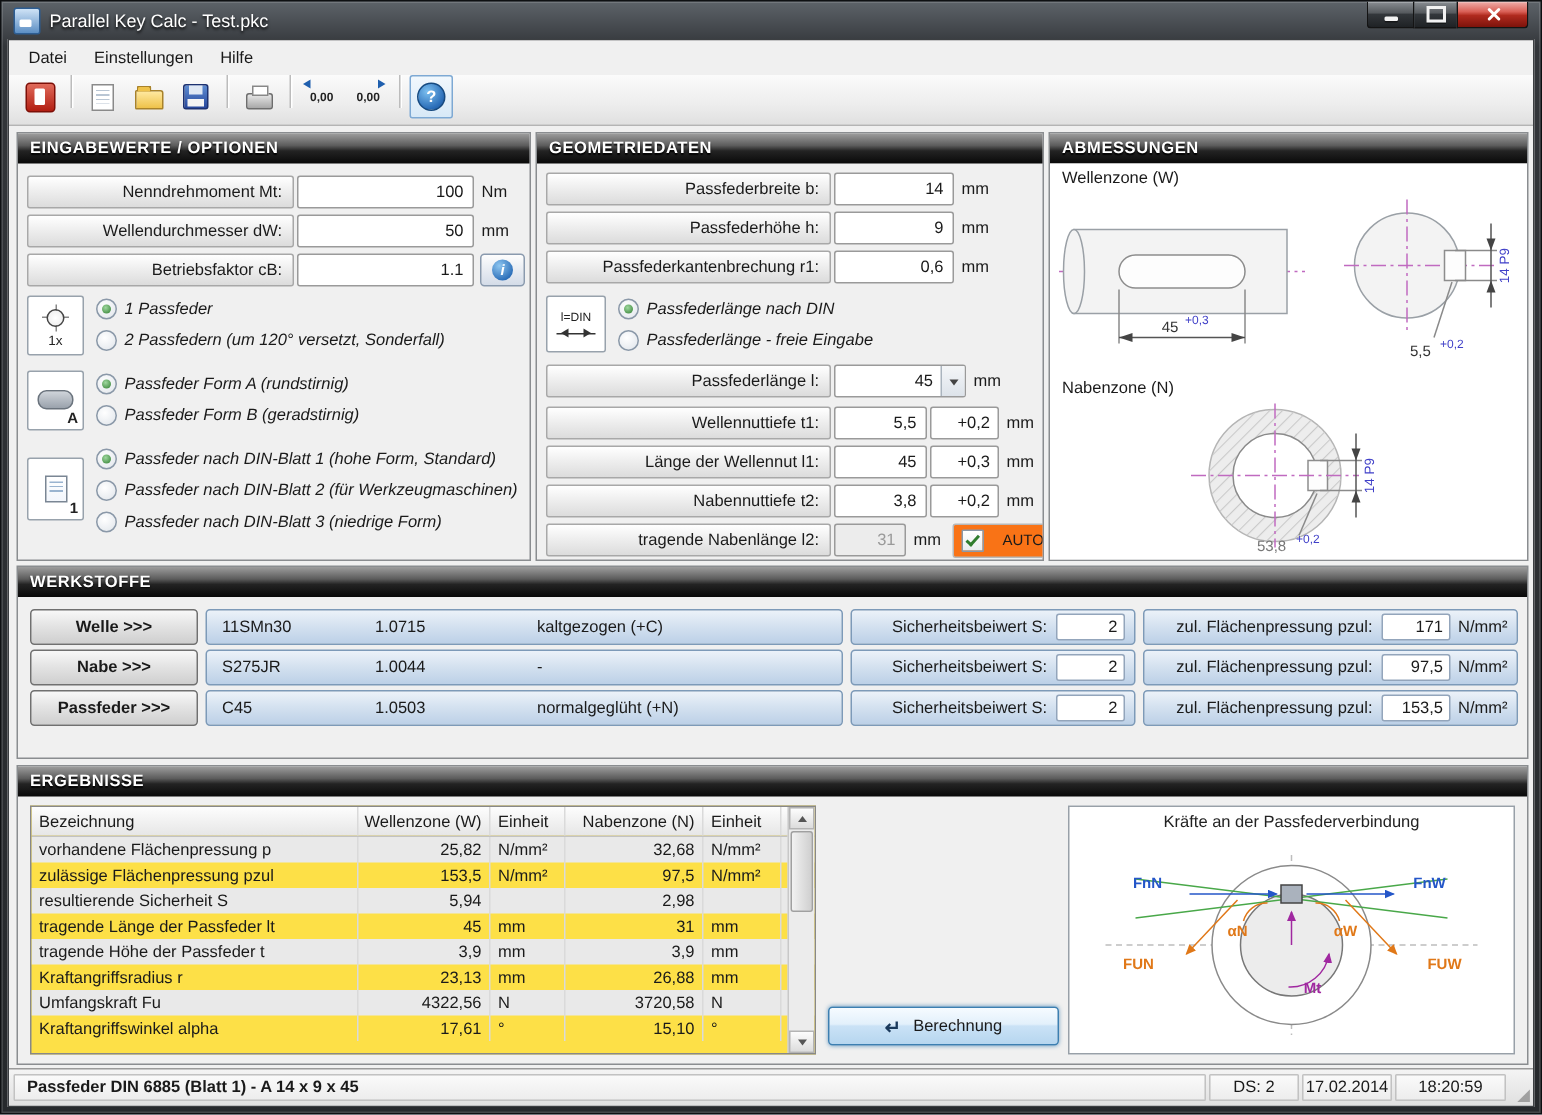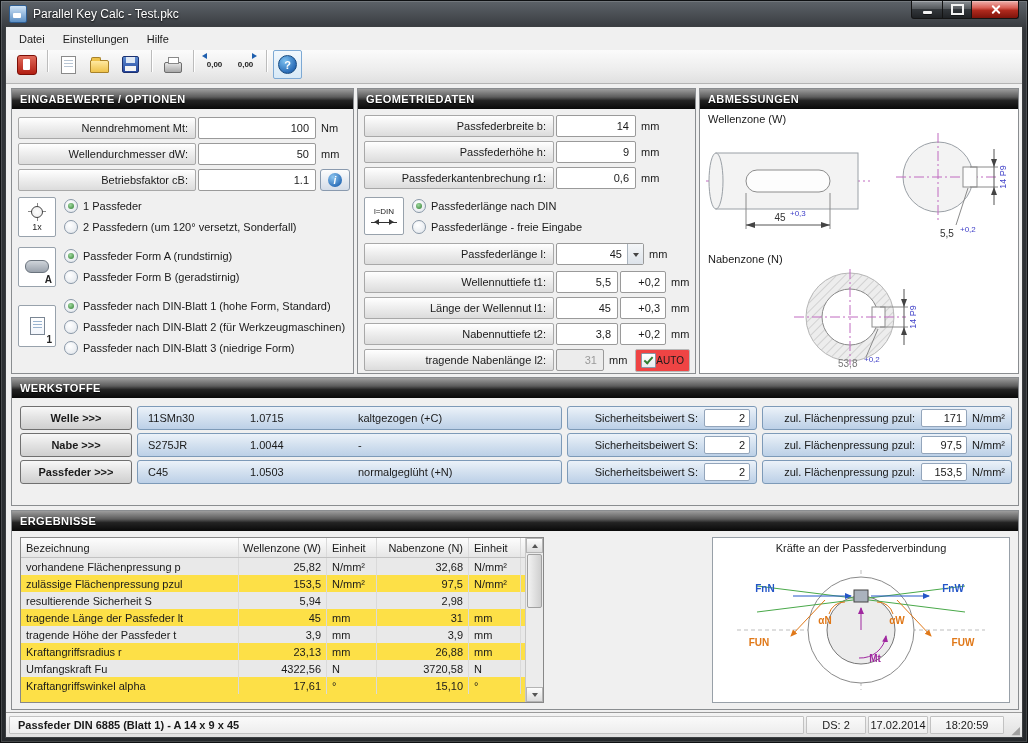--- a/index.html
+++ b/index.html
@@ -56,21 +56,21 @@
   .pbody.white{background:#fff;}
   
   .frow{position:absolute;display:flex;align-items:center;height:22px;text-align:right;}
   .flabel{height:22px;display:flex;align-items:center;justify-content:flex-end;padding:0 7px;box-sizing:border-box;
     background:linear-gradient(#ffffff,#ededed 50%,#dcdcdc);border:1px solid #a8a8a8;border-radius:2px;}
   .fval{height:22px;display:flex;align-items:center;justify-content:flex-end;padding:0 6px;box-sizing:border-box;background:#fff;border:1px solid #9a9a9a;border-radius:2px;margin-left:2px;}
   .fval.dis{background:#ececec;color:#9a9a9a;}
   .ftol{height:22px;display:flex;align-items:center;justify-content:flex-end;padding:0 5px;box-sizing:border-box;background:#fff;border:1px solid #9a9a9a;border-radius:2px;margin-left:2px;}
   .funit{margin-left:5px;white-space:nowrap;}
   
-  .rgroup{position:absolute;display:flex;flex-direction:column;}
+  .rgroup{position:absolute;display:flex;flex-direction:column;font-style:italic;}
   .rrow{display:flex;align-items:center;height:21px;gap:5px;white-space:nowrap;}
   .rdot{width:12px;height:12px;border-radius:50%;border:1px solid #8a98a8;background:radial-gradient(circle at 40% 35%,#fff,#dfe4ea);flex:0 0 auto;position:relative;}
   .rdot.on::after{content:"";position:absolute;left:3px;top:3px;width:6px;height:6px;border-radius:50%;background:radial-gradient(circle at 40% 35%,#9fd89f,#2f7d2f);}
   .iconbox{position:absolute;background:#fff;border:1px solid #98a2ac;border-radius:2px;display:flex;flex-direction:column;align-items:center;justify-content:center;box-sizing:border-box;}
   .ibxl{font-size:9px;line-height:10px;color:#222;}
   .ibxl.corner{position:absolute;right:3px;bottom:1px;font-size:10px;font-weight:bold;}
   .ic-cross{width:18px;height:18px;position:relative;margin-bottom:1px;
     background:linear-gradient(#888,#888) center/1px 18px no-repeat,linear-gradient(#888,#888) center/18px 1px no-repeat;}
   .ic-cross::before{content:"";position:absolute;inset:3px;border:1px solid #444;border-radius:50%;background:radial-gradient(#fff,#eaeaea);}
   .ic-oval{width:22px;height:11px;border-radius:6px;background:linear-gradient(#cfd4da,#9aa2ac);border:1px solid #6a737d;margin-bottom:2px;}
@@ -79,21 +79,21 @@
   .ldin{width:26px;height:7px;position:relative;margin-top:2px;background:linear-gradient(#333,#333) center/26px 1px no-repeat;}
   .ldin::before{content:"";position:absolute;left:0;top:0;border:3px solid transparent;border-right:5px solid #333;}
   .ldin::after{content:"";position:absolute;right:0;top:0;border:3px solid transparent;border-left:5px solid #333;}
   
   .combo{height:22px;display:flex;align-items:stretch;background:#fff;border:1px solid #9a9a9a;border-radius:2px;margin-left:2px;box-sizing:border-box;}
   .cval{flex:1;display:flex;align-items:center;justify-content:flex-end;padding:0 5px;}
   .carrow{width:15px;border-left:1px solid #aab4be;background:linear-gradient(#f4f6f8,#dde3ea);display:flex;align-items:center;justify-content:center;}
   .carrow::after{content:"";width:0;height:0;border:3px solid transparent;border-top:4px solid #444;margin-top:4px;}
   .cbx{width:13px;height:13px;border:1px solid #8a98a8;background:linear-gradient(#fff,#e8ecf0);position:relative;border-radius:1px;flex:0 0 auto;}
   .cbx.on::after{content:"";position:absolute;left:2px;top:3px;width:7px;height:3px;border-left:2px solid #2f7d2f;border-bottom:2px solid #2f7d2f;transform:rotate(-48deg);}
-  .autobox{display:flex;align-items:center;gap:0;margin-left:8px;padding:3px 5px;border:1px solid #b8b8b8;background:#ef4444;border-radius:2px;font-size:10px;}
+  .autobox{display:flex;align-items:center;gap:12px;margin-left:8px;padding:3px 5px;border:1px solid #b8b8b8;background:#f97316;border-radius:2px;font-size:10px;}
   .ibtn{position:absolute;width:30px;height:22px;border:1px solid #8a9aae;border-radius:3px;background:linear-gradient(#fdfdfd,#e8ecf2 50%,#d4dce8);display:flex;align-items:center;justify-content:center;box-sizing:border-box;}
   .ic-info{width:14px;height:14px;border-radius:50%;background:radial-gradient(circle at 35% 30%,#8ec6f0,#2a6db8 75%);color:#fff;font-size:10px;font-weight:bold;font-style:italic;display:flex;align-items:center;justify-content:center;}
   .ic-info::after{content:"i";}
   
   .wrow{position:absolute;left:8px;height:24px;display:flex;align-items:center;gap:5px;}
   .wbtn{width:112px;height:24px;border:1px solid #707070;border-radius:3px;background:linear-gradient(#f8f8f8,#e4e4e4 45%,#cfcfcf);font-weight:bold;display:flex;align-items:center;justify-content:center;box-sizing:border-box;}
   .wmat{width:425px;height:24px;border:1px solid #7d9ab8;border-radius:3px;background:linear-gradient(#ecf2f9,#d5e2f0 45%,#bcd0e7);display:flex;align-items:center;box-sizing:border-box;}
   .wm-name{width:112px;padding-left:10px;box-sizing:border-box;}
   .wm-num{width:108px;}
   .wm-treat{flex:1;}
@@ -541,20 +541,24 @@
               </div>
             </div>
             <div class="rscroll">
               <div class="rs-btn rs-up"></div>
               <div class="rs-thumb"></div>
               <div class="rs-track"></div>
               <div class="rs-btn rs-down"></div>
             </div>
           </div>
 
+          <div class="calcbtn" style="left:540px;top:140px;width:154px;height:26px;">
+            <span class="ic-enter"></span>
+            <span>Berechnung</span>
+          </div>
 
           <div class="diagram" style="left:700px;top:6px;width:298px;height:166px;">
             <div class="dtitle">Kräfte an der Passfederverbindung</div>
             <svg width="296" height="144" viewBox="0 0 296 144">
               <defs>
                 <marker id="mb" markerWidth="8" markerHeight="8" refX="6" refY="3" orient="auto">
                     <path d="M0,0 L7,3 L0,6 Z" fill="#2456c8"></path>
                   </marker>
                 <marker id="mo" markerWidth="8" markerHeight="8" refX="6" refY="3" orient="auto">
                     <path d="M0,0 L7,3 L0,6 Z" fill="#e07818"></path>

